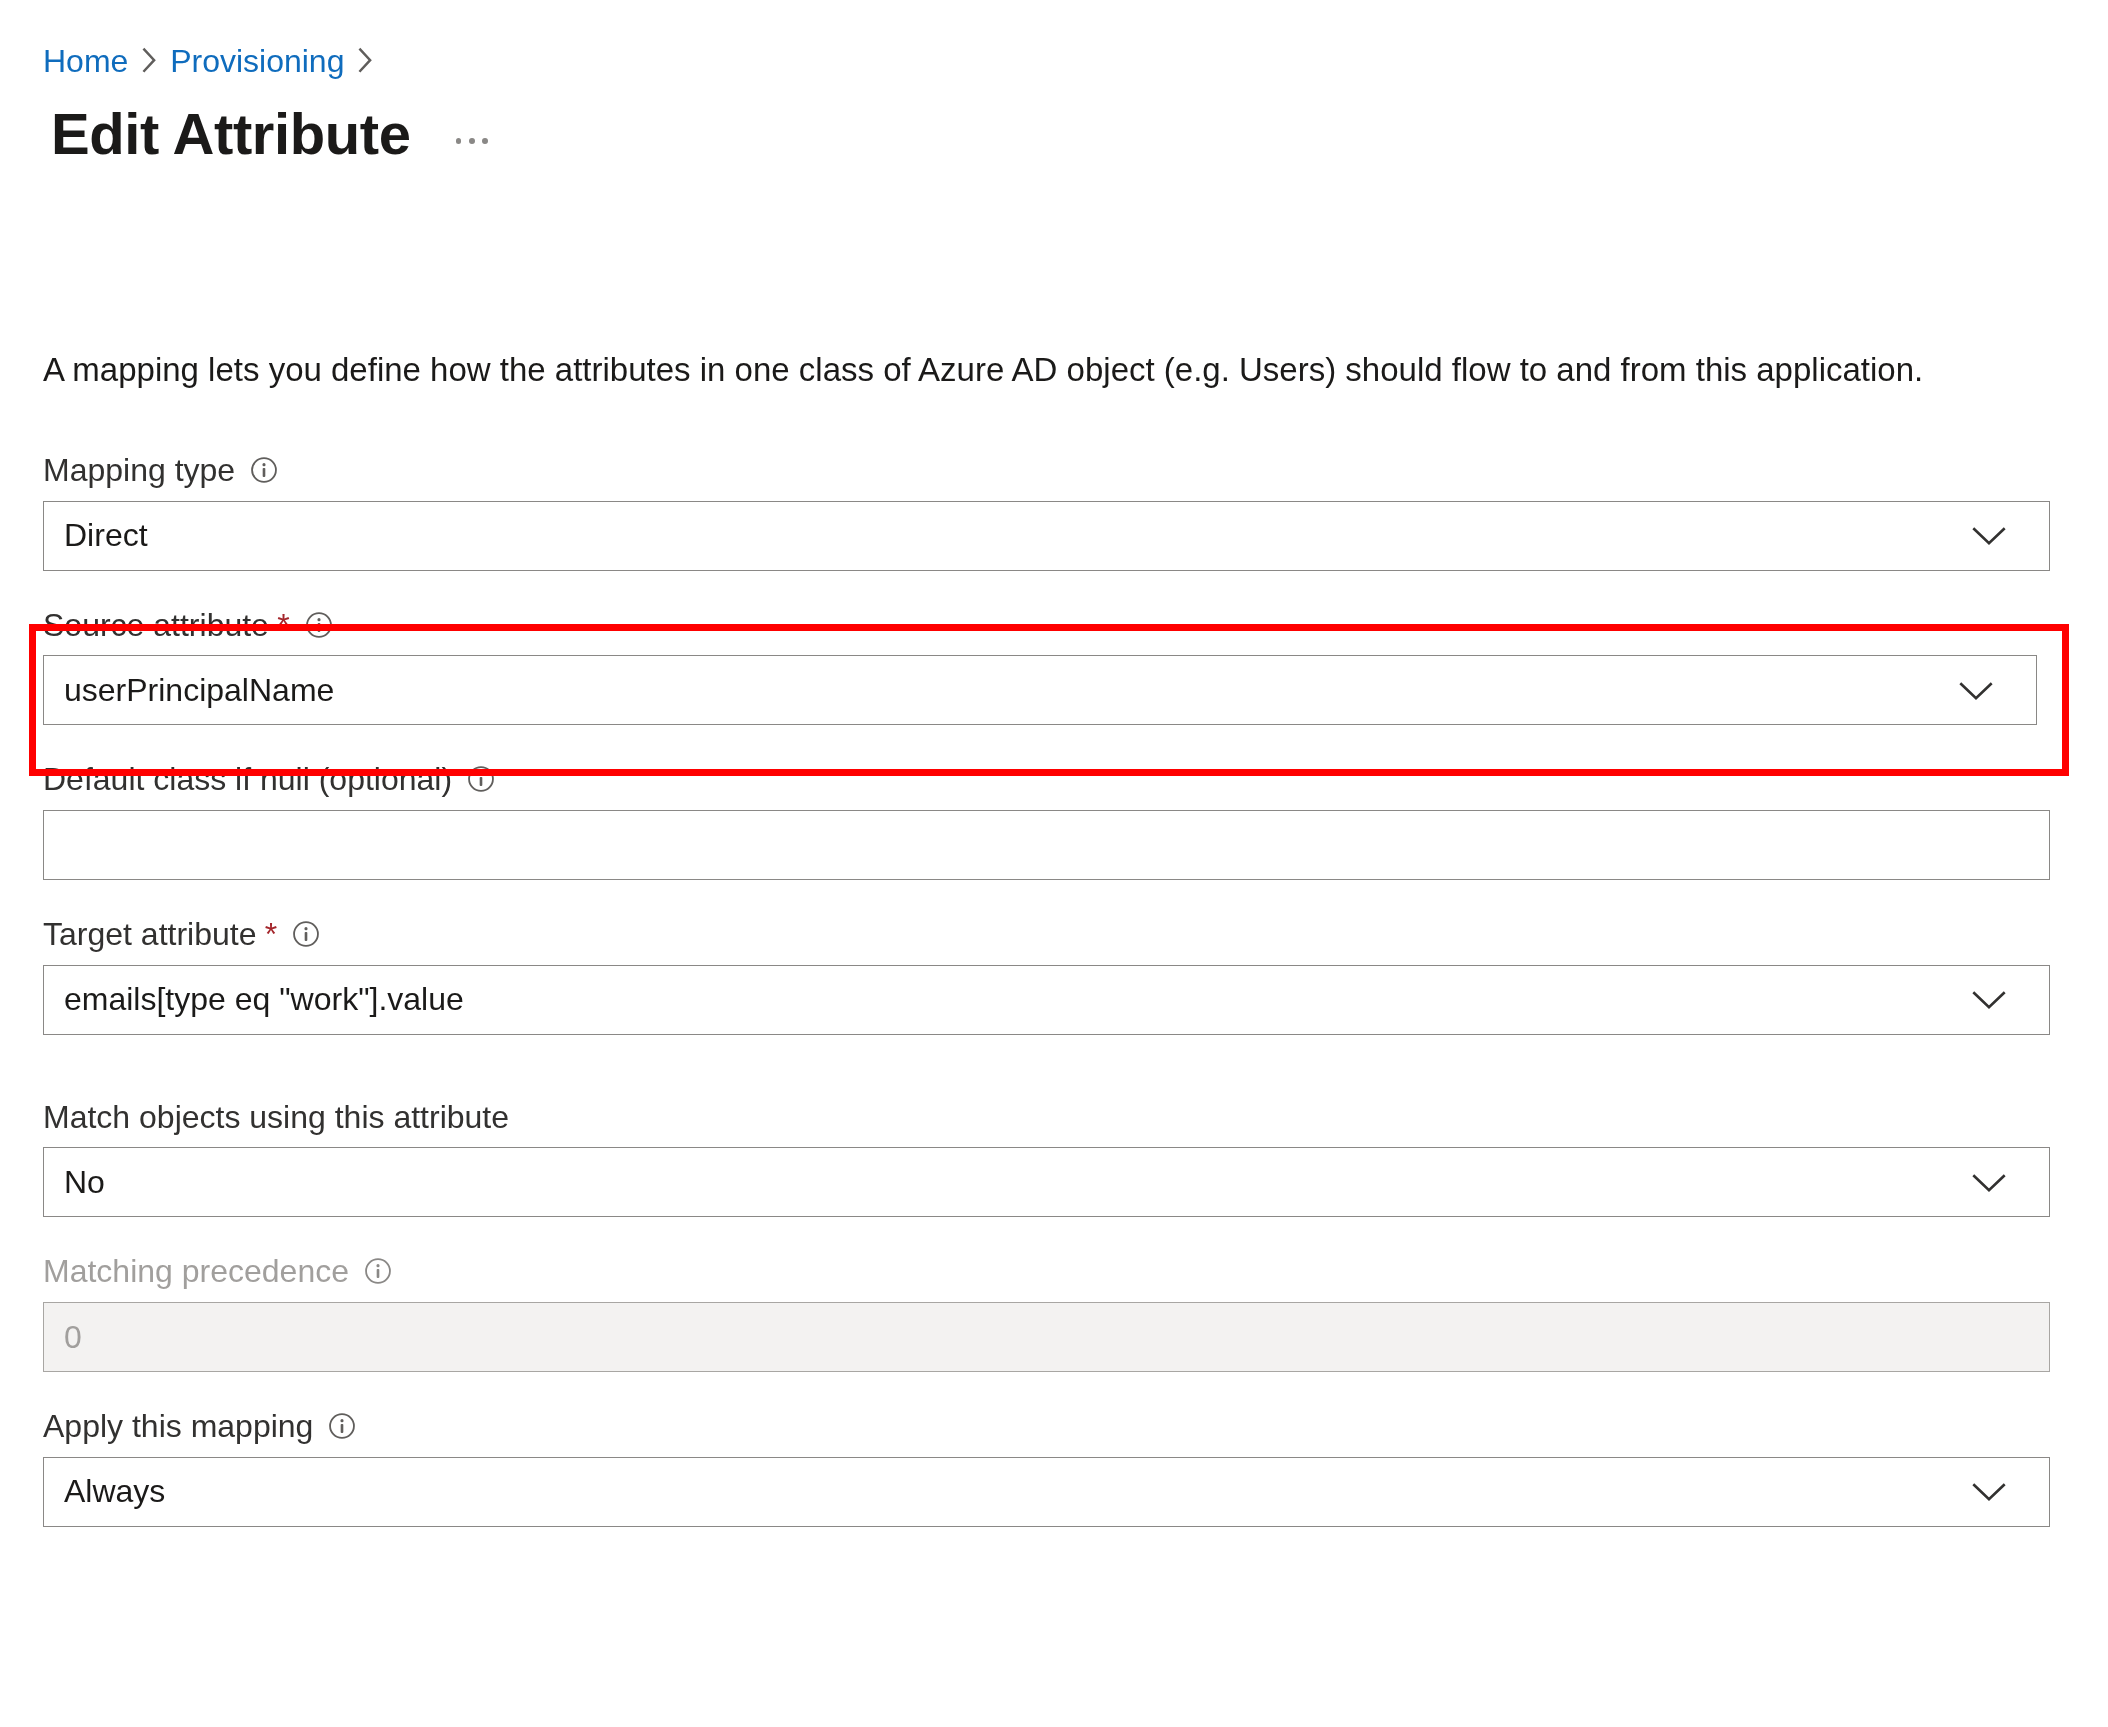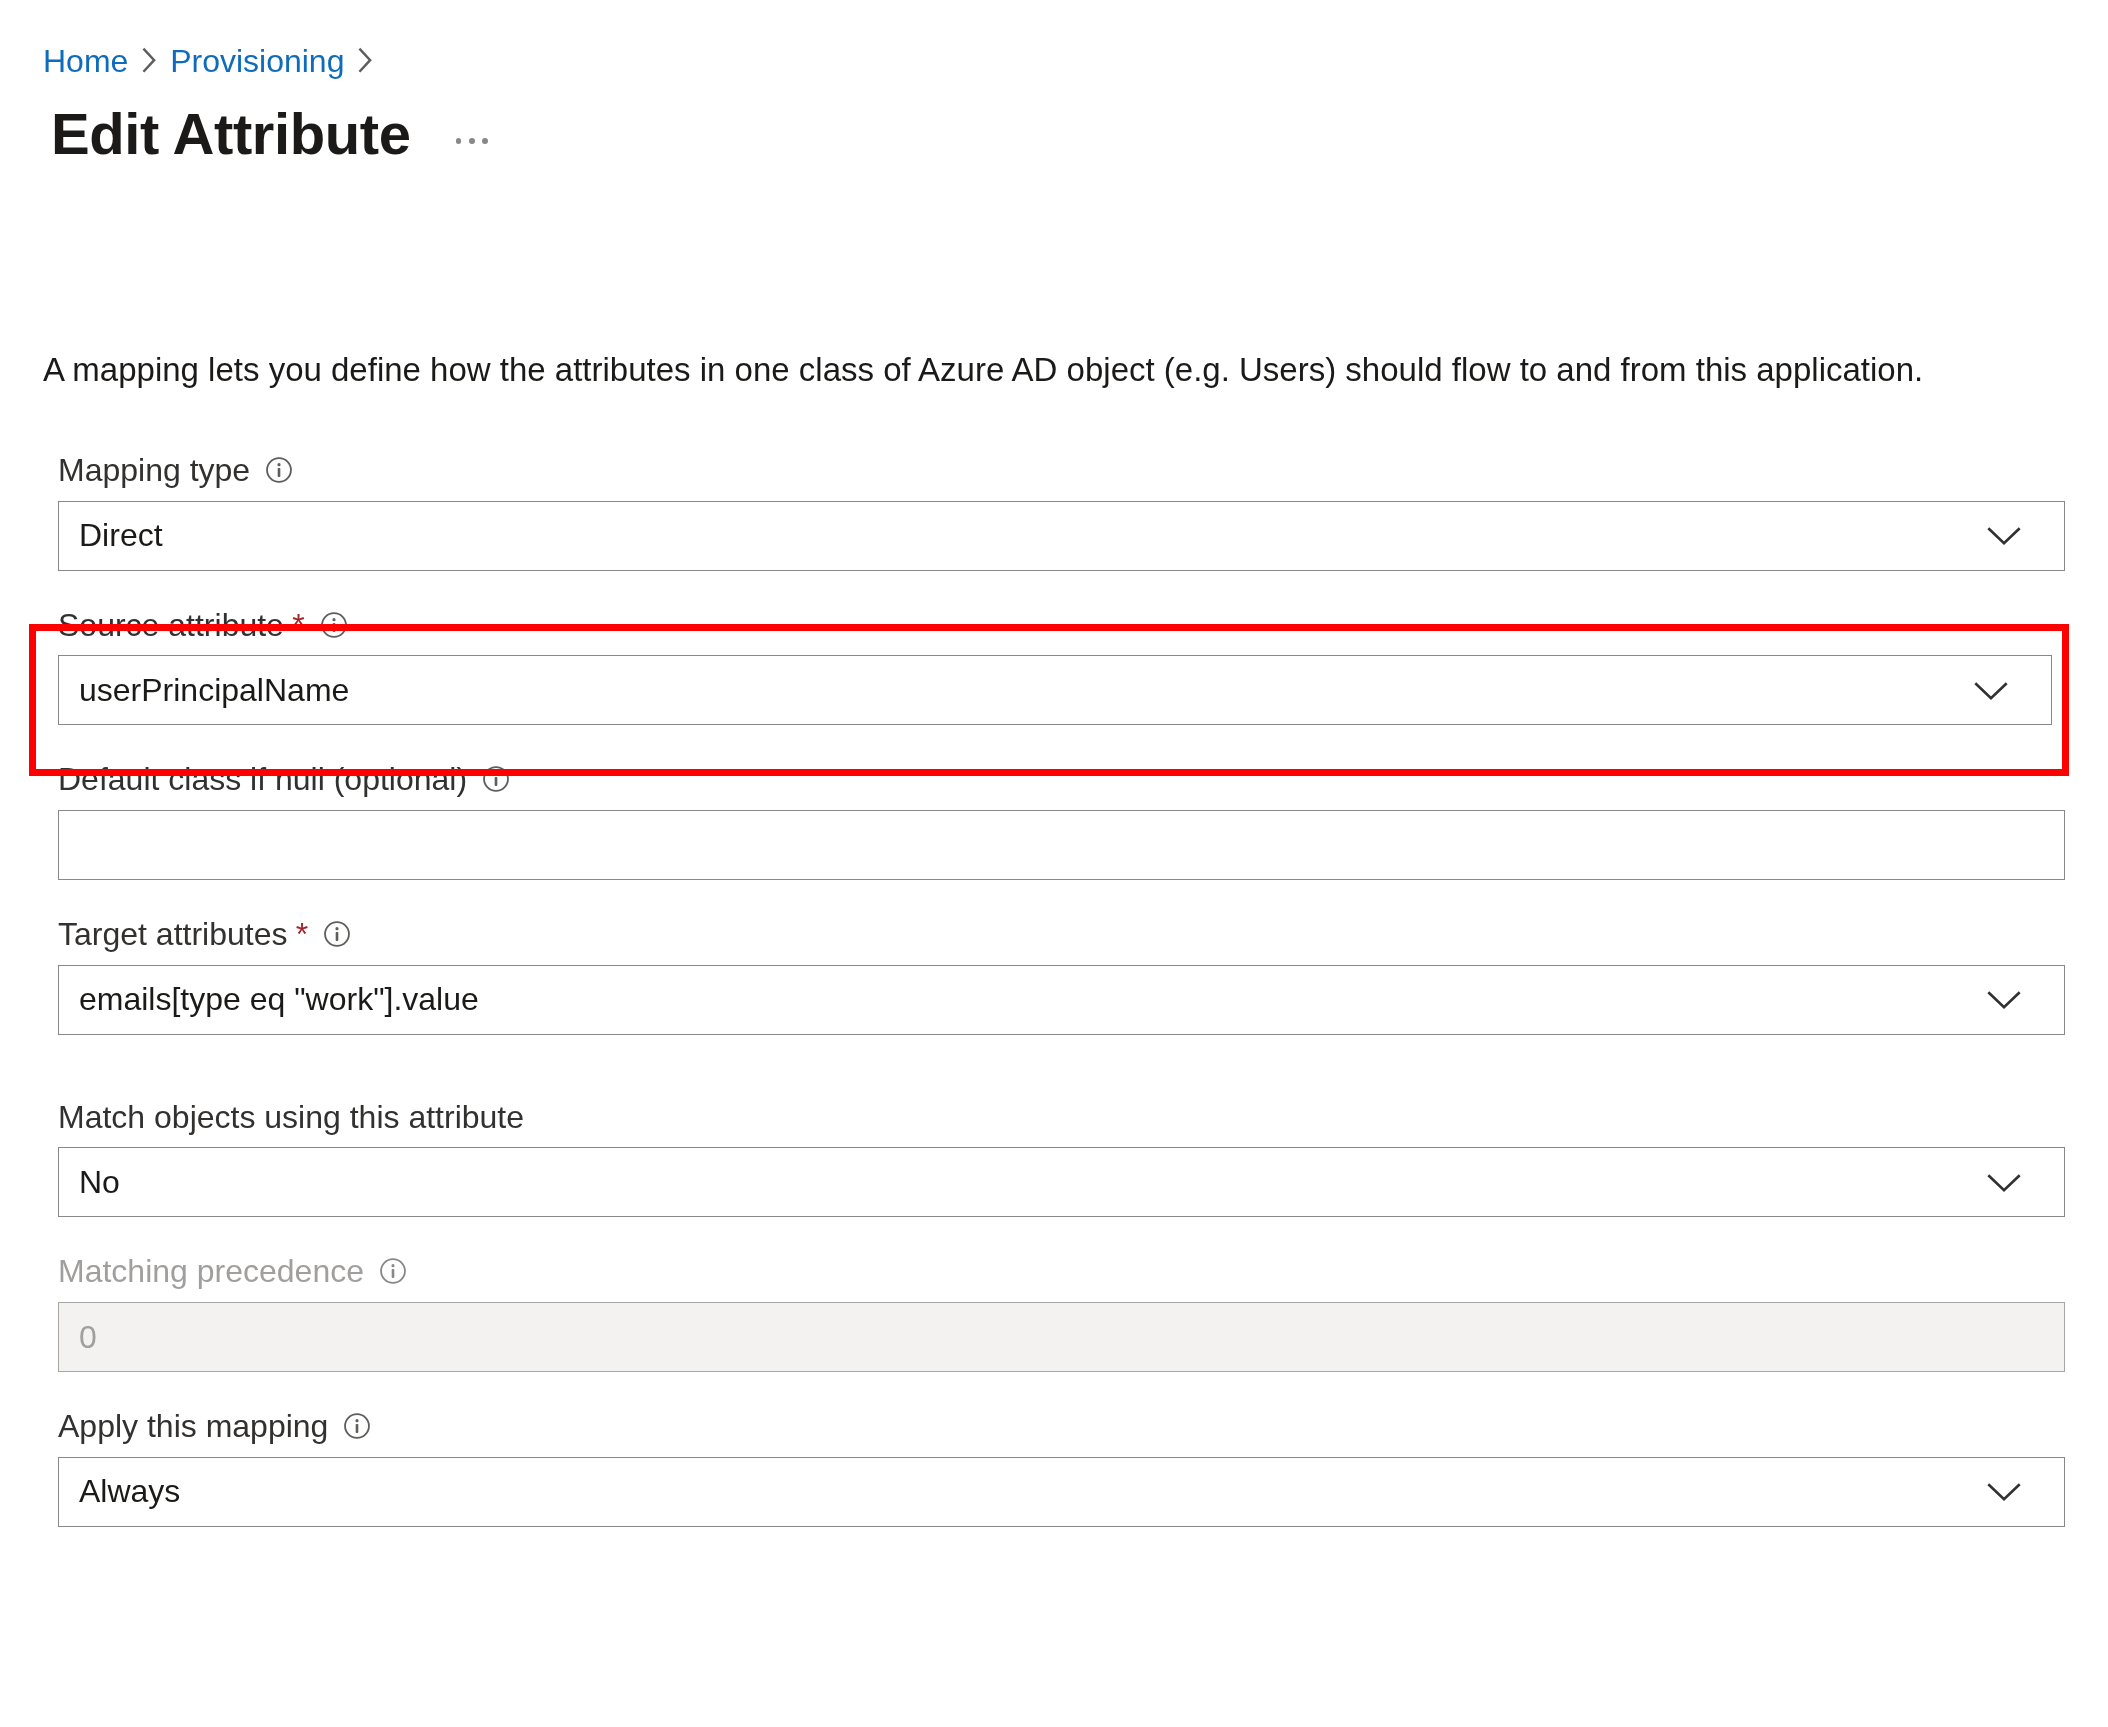--- a/index.html
+++ b/index.html
@@ -93,21 +93,20 @@
     line-height: 62px;
     color: #1b1a19;
   }
 
   
   .form {
     position: absolute;
     left: 0;
     top: 451px;
     width: 1817px;
-    margin-left: 15px;
   }
   .field {
     position: relative;
     padding-left: 43px;
     padding-right: 58px;
   }
   .field-label {
     display: flex;
     align-items: center;
     font-size: 32px;
@@ -278,21 +277,21 @@
           </svg>
         </span>
       </div>
       <div class="control input w-full">
         <span class="value"></span>
       </div>
     </div>
 
     <div class="field" style="margin-bottom:63px;">
       <div class="field-label">
-        <span>Target attributes</span>
+        <span>Target attribute</span>
         <span class="req">*</span>
         <span class="info-icon">
           <svg width="28" height="28" viewBox="0 0 34 34">
             <circle cx="17" cy="17" r="14.5" fill="none" stroke="#605e5c" stroke-width="2.2"></circle>
             <circle cx="17" cy="10.5" r="1.9" fill="#605e5c"></circle>
             <rect x="15.4" y="14.5" width="3.2" height="11" rx="1.1" fill="#605e5c"></rect>
           </svg>
         </span>
       </div>
       <div class="control w-full">

